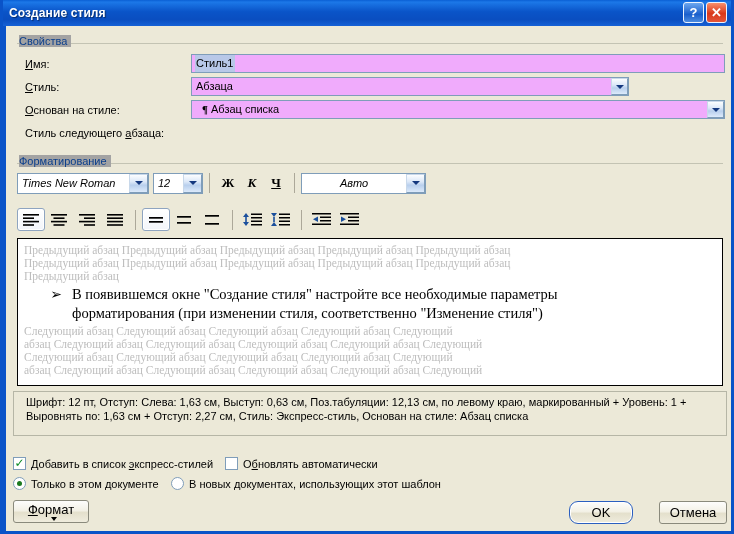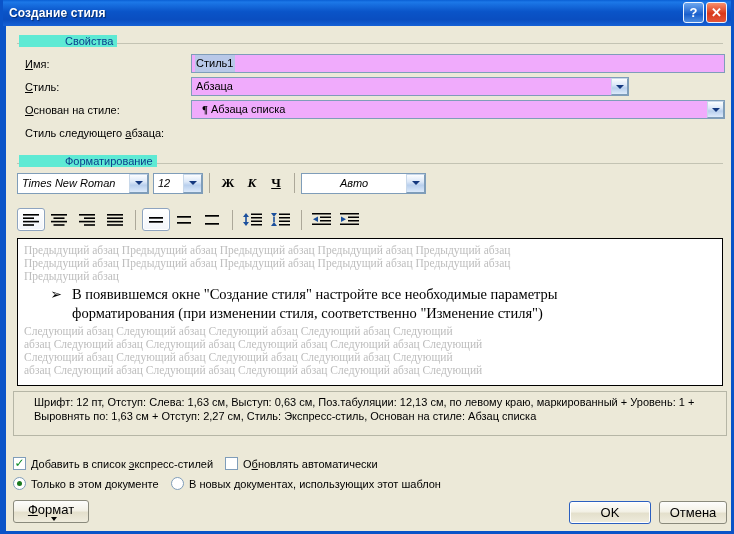--- a/index.html
+++ b/index.html
@@ -51,25 +51,24 @@
   }
   .tbtn.help { background: linear-gradient(180deg,#6ca7ef,#1a5fcc 60%,#4d8de0); }
   .tbtn.close { background: linear-gradient(180deg,#f7906c,#d8381a 55%,#e4563a); }
   
   .group {
     position: absolute;
   }
   .group-title {
     color: #0b3f8c;
     font-size: 11px;
-    background: #5eead4;
+    background: #a3a3a3;
     padding-right: 4px;
     position: absolute; left: 10px; top: -1px;
     z-index: 2;
-    padding-left: 46px;
   }
   .group-line {
     position: absolute;
     left: 8px; right: 8px; top: 7px;
     border-top: 1px solid #c3c3b3;
     height: 0;
   }
   
   .label {
     position: absolute;
@@ -196,21 +195,21 @@
     flex: 0 0 44px;
     font-size: 14px;
   }
   .prev-sample-text { flex: 1; }
   
   .descbox {
     position: absolute;
     box-sizing: border-box;
     border: 1px solid #b6b6a6;
     background: #ece9d8;
-    padding: 3px 20px;
+    padding: 3px 12px;
     font-size: 11px;
     line-height: 14px;
   }
   
   .chkrow { position: absolute; display: flex; align-items: center; }
   .checkbox {
     width: 13px; height: 13px;
     box-sizing: border-box;
     border: 1px solid #7f9db9;
     background: #fff;
@@ -300,21 +299,21 @@
     <span class="ddbtn">
         <span class="chev"></span>
       </span>
   </div>
 
   <div class="label" style="left:22px; top:104px;">
     <span class="underl">О</span><span>снован на стиле:</span>
   </div>
   <div class="field" style="left:188px; top:100px; width:534px;">
     <span class="val indent"><span class="pilcrow">¶</span>
-      <span>Абзаца списка</span></span>
+      <span>Абзац списка</span></span>
     <span class="ddbtn">
         <span class="chev"></span>
       </span>
   </div>
 
   <div class="label" style="left:22px; top:127px;">
     <span>Стиль следующего </span><span class="underl">а</span><span>бзаца:</span>
   </div>
 
   <div class="group" style="left:6px; top:156px; width:722px; height:80px;">
@@ -512,16 +511,16 @@
   </div>
   <div class="chkrow" style="left:168px; top:477px;">
     <span class="radio"></span>
     <span class="cl">В новых документах, использующих этот шаблон</span>
   </div>
 
   <div class="btn" style="left:10px; top:500px; width:76px;">
     <span><span class="underl">Ф</span>ормат</span>
     <span class="arrow-d"></span>
   </div>
-  <div class="btn default" style="left:566px; top:501px; width:82px;">OK</div>
+  <div class="btn default" style="left:566px; top:501px; width:64px;border-radius:9px;">OK</div>
   <div class="btn" style="left:656px; top:501px; width:68px;">Отмена</div>
 
 </div>
 
 </body></html>

